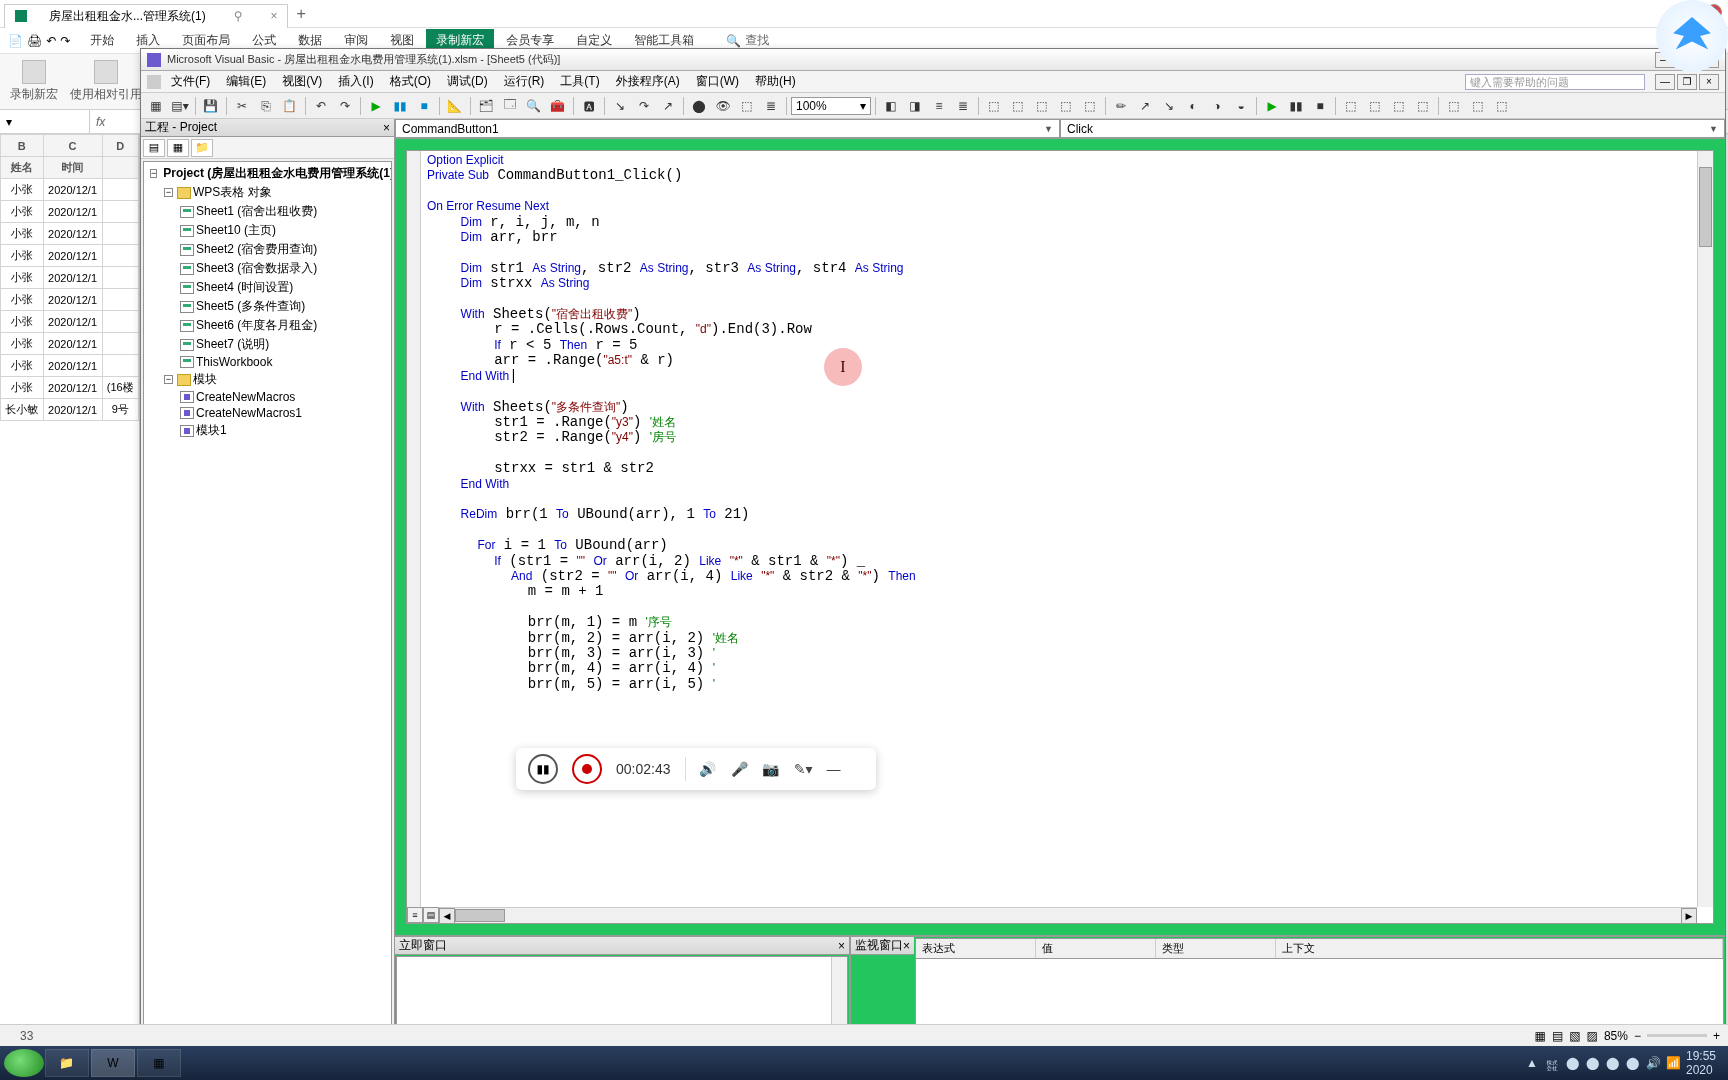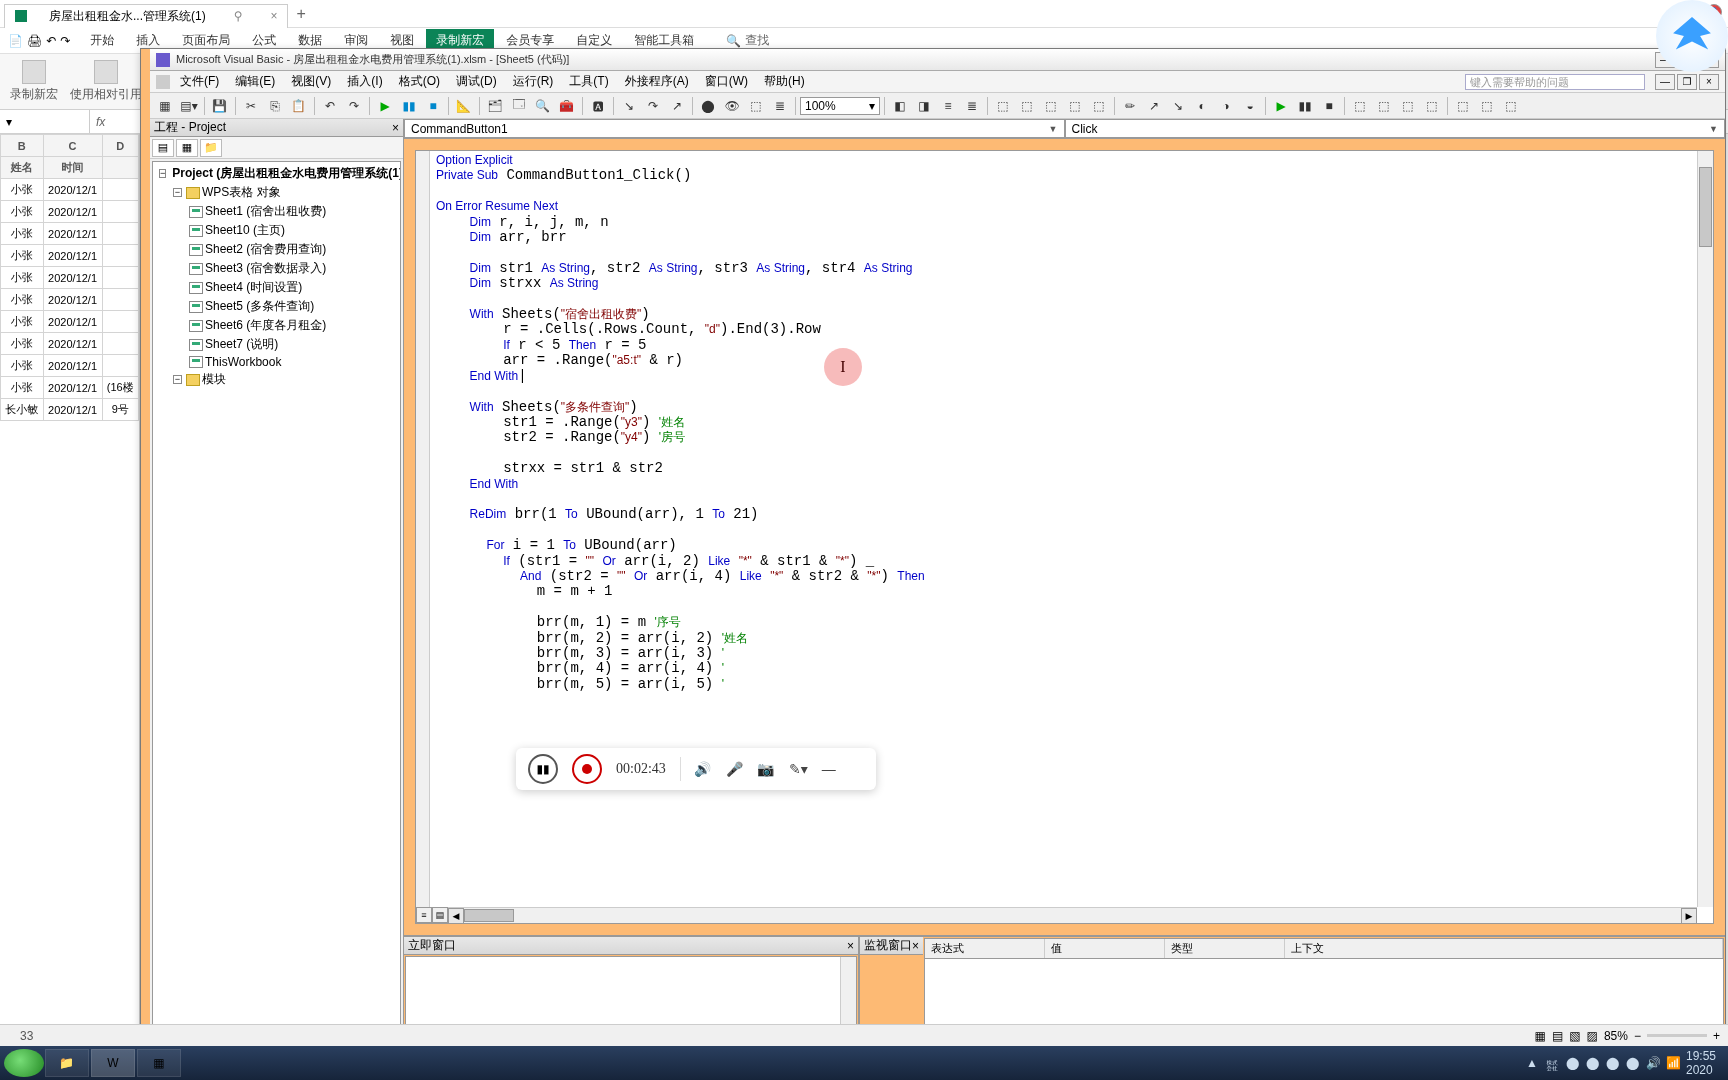--- a/index.html
+++ b/index.html
@@ -29,21 +29,21 @@
 
 .wps-grid { position: absolute; left: 0; top: 134px; width: 140px; bottom: 30px; background: #fff; border-right: 1px solid #ccc; }
 .wps-grid table { border-collapse: collapse; width: 100%; }
 .wps-grid th, .wps-grid td { border: 1px solid #d4d4d4; padding: 2px 4px; text-align: center; font-size: 11px; height: 22px; }
 .wps-grid th { background: #f4f4f4; color: #555; }
 .wps-sheettabs { position: absolute; bottom: 0; left: 0; right: 0; display: flex; height: 24px; }
 .sheet-tab { padding: 2px 10px; border: 1px solid #ccc; background: #fff; }
 .sheet-tab.active { background: #0b8457; color: #fff; }
 
 
-.vbe { position: absolute; left: 140px; top: 48px; right: 2px; bottom: 34px; background: #fdba74; border: 1px solid #7a7a7a; display: flex; flex-direction: column; box-shadow: 0 2px 8px rgba(0,0,0,0.2); padding-left: 9px; }
+.vbe { position: absolute; left: 140px; top: 48px; right: 2px; bottom: 34px; background: #22c55e; border: 1px solid #7a7a7a; display: flex; flex-direction: column; box-shadow: 0 2px 8px rgba(0,0,0,0.2); }
 .vbe-title { height: 22px; background: linear-gradient(#fff, #e8e8e8); display: flex; align-items: center; padding: 0 6px; gap: 6px; border-bottom: 1px solid #aaa; }
 .vbe-title-icon { width: 14px; height: 14px; background: #6a5acd; }
 .vbe-title-text { flex: 1; color: #333; font-size: 11px; }
 .vbe-winbtns { display: flex; gap: 2px; }
 .vbe-winbtn { width: 20px; height: 16px; border: 1px solid #999; background: #f0f0f0; display: flex; align-items: center; justify-content: center; font-size: 10px; }
 
 .vbe-menu { height: 22px; background: #f4f4f4; display: flex; align-items: center; padding: 0 6px; gap: 4px; border-bottom: 1px solid #ccc; }
 .vbe-menu-item { padding: 2px 6px; cursor: pointer; }
 .vbe-help-search { margin-left: auto; width: 180px; height: 16px; border: 1px solid #aac; background: #fff; padding: 0 4px; color: #999; font-size: 11px; }
 
@@ -100,21 +100,21 @@
 .watch-pane { flex: 1; display: flex; flex-direction: row; }
 .imm-body, .watch-body { flex: 1; background: #fff; border: 1px solid #999; margin: 1px; position: relative; }
 .watch-headers { display: flex; background: #f0f0f0; border-bottom: 1px solid #999; }
 .watch-col { padding: 2px 6px; border-right: 1px solid #ccc; font-size: 11px; }
 
 
 .recorder { position: absolute; left: 516px; top: 748px; width: 360px; height: 42px; background: #fff; border-radius: 6px; box-shadow: 0 2px 10px rgba(0,0,0,0.2); display: flex; align-items: center; padding: 0 12px; gap: 14px; }
 .rec-btn { width: 30px; height: 30px; border-radius: 50%; border: 2px solid #555; display: flex; align-items: center; justify-content: center; }
 .rec-btn.stop { border-color: #c00; }
 .rec-btn.stop .inner { width:10px; height:10px; background:#c00; border-radius:50%; }
-.rec-time { font-family: Liberation Serif, serif; font-size: 14px; color: #333; }
+.rec-time { font-family: Liberation Sans, sans-serif; font-size: 14px; color: #333; }
 .rec-sep { width: 1px; height: 24px; background: #ddd; }
 .rec-icon { font-size: 14px; color: #444; }
 
 
 .cursor-dot { position: absolute; left: 824px; top: 348px; width: 38px; height: 38px; border-radius: 50%; background: rgba(240,120,120,0.5); display:flex; align-items:center; justify-content:center; font-family: serif; font-size: 16px; color: #400; }
 
 
 .bird-badge { position: absolute; right: 0; top: 0; width: 72px; height: 72px; border-radius: 50%; background: radial-gradient(#fff, #def); display:flex; align-items:center; justify-content:center; overflow:hidden; z-index: 100; }
 .bird-badge svg { width: 54px; height: 54px; }
 
@@ -432,20 +432,34 @@
             <div class="tree-node tree-indent-2">
               <span class="tree-icon sheet"></span>
               <span>ThisWorkbook</span>
             </div>
           </div>
         <div class="tree-node tree-indent-1">
             <span class="tree-toggle">−</span>
             <span class="tree-icon fold"></span>
             <span>模块</span>
           </div>
+        <div id="tree-modules">
+            <div class="tree-node tree-indent-2">
+              <span class="tree-icon mod" style="position:relative;"></span>
+              <span>CreateNewMacros</span>
+            </div>
+            <div class="tree-node tree-indent-2">
+              <span class="tree-icon mod" style="position:relative;"></span>
+              <span>CreateNewMacros1</span>
+            </div>
+            <div class="tree-node tree-indent-2">
+              <span class="tree-icon mod" style="position:relative;"></span>
+              <span>模块1</span>
+            </div>
+          </div>
       </div>
     </div>
 
     <div class="code-pane">
       <div class="code-combos">
         <div class="code-combo">
             <span>CommandButton1</span>
             <span class="arrow">▼</span>
           </div>
         <div class="code-combo">

